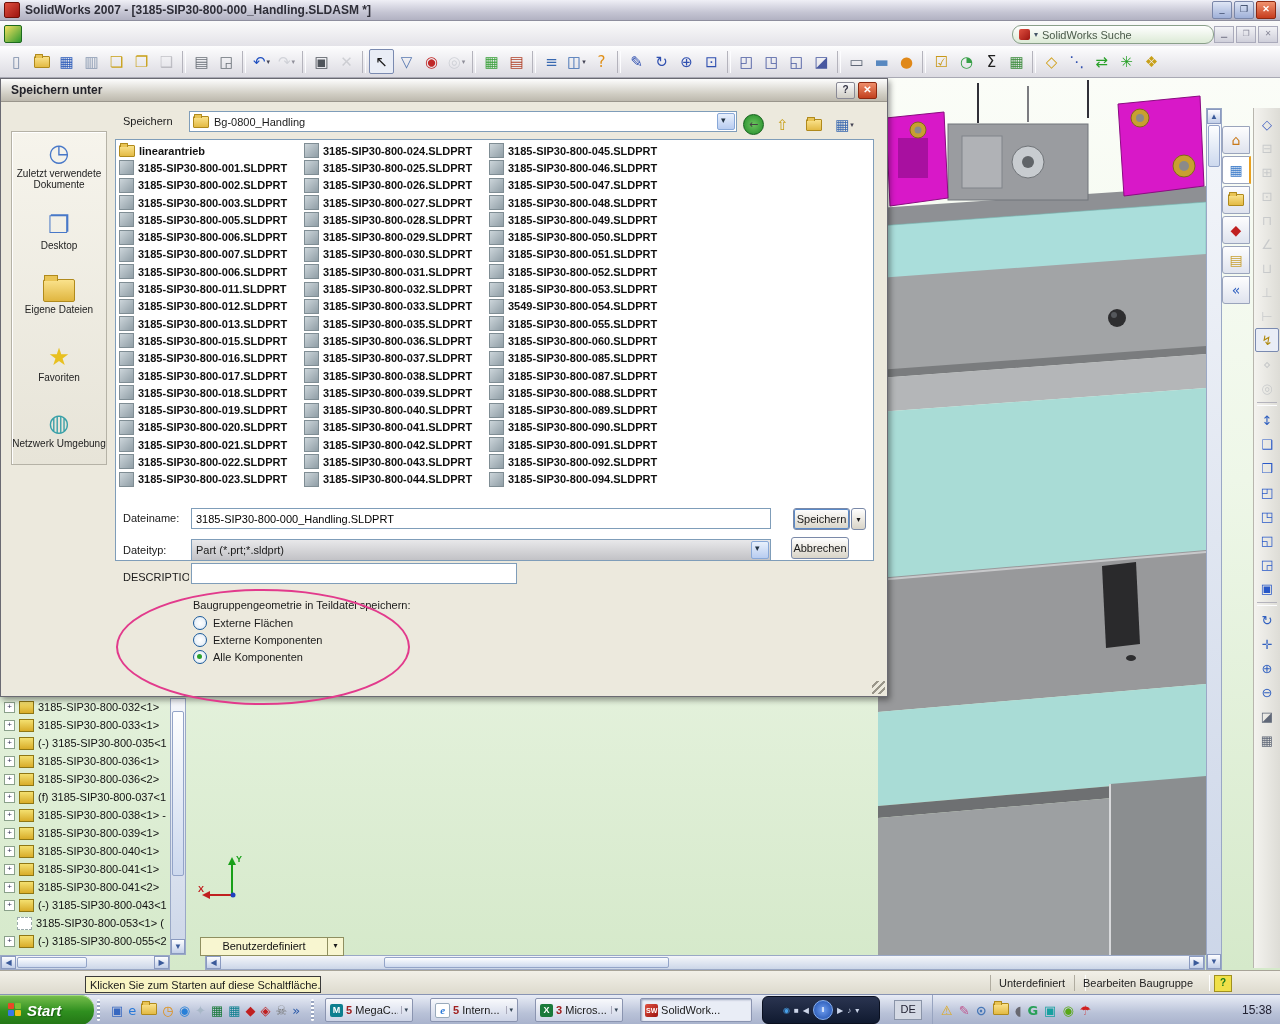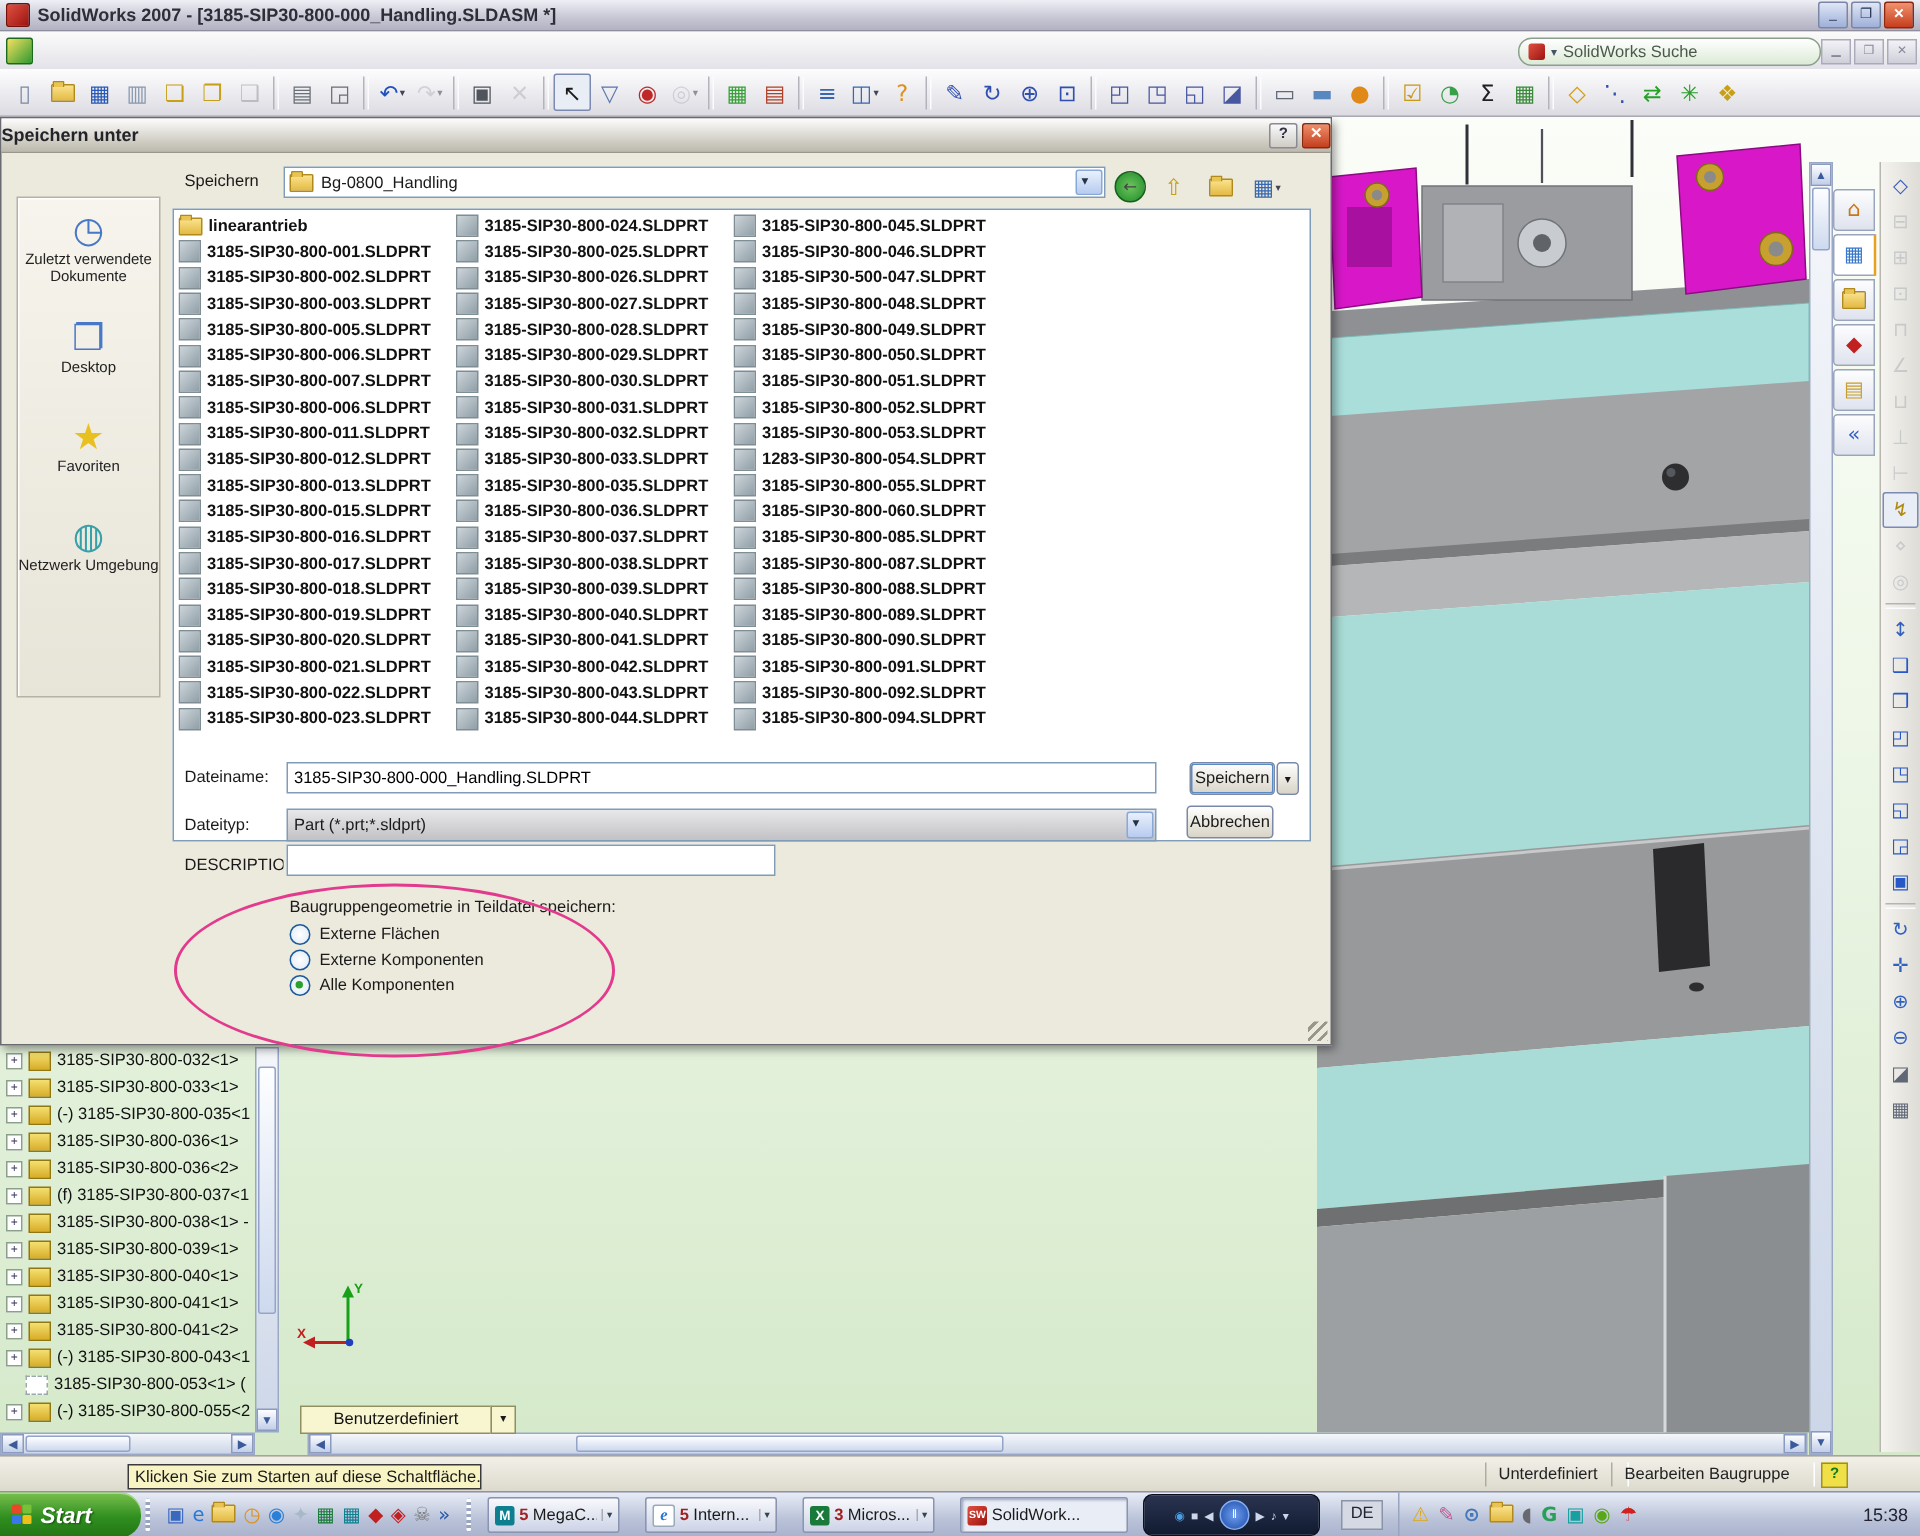--- a/index.html
+++ b/index.html
@@ -44,21 +44,21 @@
   
   #tree-items{left:4px;top:620px;width:166px;height:256px;overflow:hidden;}
   .tree-row{height:18px;display:flex;align-items:center;gap:4px;white-space:nowrap;}
   .expander{width:9px;height:9px;border:1px solid #8aa08a;background:#fff;font-size:8px;line-height:8px;text-align:center;color:#335;flex:0 0 auto;}
   .tree-ico{width:13px;height:11px;background:linear-gradient(#f4e070,#d8ac28);border:1px solid #8f7714;flex:0 0 auto;}
   .tree-ico.ghost{background:#fff;border:1px dashed #9aa;}
   .tree-label{font-size:11px;color:#111;}
 
   
   #dialog{left:0;top:0;width:886px;height:617px;background:#ece9dd;border:1px solid #6a6a72;box-shadow:2px 3px 6px rgba(0,0,0,.4);}
-  #dlg-title{left:0;top:0;width:100%;height:23px;background:linear-gradient(#fdfdfd,#cfccc2 70%,#bdb9ae);border-bottom:1px solid #9a968c;display:flex;align-items:center;padding:0 0;box-sizing:border-box;font-weight:bold;font-size:12px;color:#23232a;}
+  #dlg-title{left:0;top:0;width:100%;height:23px;background:linear-gradient(#fdfdfd,#cfccc2 70%,#bdb9ae);border-bottom:1px solid #9a968c;display:flex;align-items:center;padding:0 10px;box-sizing:border-box;font-weight:bold;font-size:12px;color:#23232a;}
   #dlg-title .dbtns{margin-left:auto;display:flex;gap:3px;}
   .dbtn{width:17px;height:15px;border:1px solid #8a8a96;border-radius:2px;background:linear-gradient(#fafafc,#cfccc4);font-size:10px;line-height:14px;text-align:center;color:#334;}
   .dbtn.close{background:linear-gradient(#ef8e6a,#c2401e);border-color:#8c2810;color:#fff;font-weight:bold;}
   .dlg-label{position:absolute;color:#1a1a1a;}
   .xfield{position:absolute;border:1px solid #7f9db9;background:#fff;font-family:"Liberation Sans",sans-serif;font-size:11px;padding:2px 4px;box-sizing:border-box;}
   #save-in-combo{left:188px;top:32px;width:548px;height:21px;display:flex;align-items:center;gap:5px;padding:0 3px;}
   .combo-arrow{position:absolute;right:1px;top:1px;bottom:1px;width:16px;background:linear-gradient(#e8f0fc,#b8ccf0);border:1px solid #88a8d8;border-radius:2px;}
   .combo-arrow::after{content:"▾";position:absolute;left:3px;top:1px;font-size:9px;color:#234;}
   .folder-ico{width:14px;height:10px;background:linear-gradient(#fae28c,#e3ba44);border:1px solid #b08a1c;border-radius:1px;position:relative;display:inline-block;flex:0 0 auto;}
   .folder-ico::before{content:"";position:absolute;left:0;top:-3px;width:6px;height:3px;background:#e9c455;border:1px solid #b08a1c;border-bottom:none;border-radius:1px 1px 0 0;}
@@ -604,20 +604,24 @@
       <div id="places" class="abs">
           <div class="place">
             <span class="pico" style="color: rgb(72, 120, 200);">◷</span>
             <span class="plabel">Zuletzt verwendete Dokumente</span>
           </div>
           <div class="place">
             <span class="pico" style="color: rgb(72, 120, 200);">❐</span>
             <span class="plabel">Desktop</span>
           </div>
           <div class="place">
+            <span class="bigfolder"></span>
+            <span class="plabel">Eigene Dateien</span>
+          </div>
+          <div class="place">
             <span class="pico" style="color: rgb(232, 192, 32);">★</span>
             <span class="plabel">Favoriten</span>
           </div>
           <div class="place">
             <span class="pico" style="color: rgb(56, 160, 168);">◍</span>
             <span class="plabel">Netzwerk Umgebung</span>
           </div>
         </div>
 
       <div id="filelist" class="abs">
@@ -817,21 +821,21 @@
             <div class="file-row">
               <span class="part-ico"></span>
               <span class="file-name">3185-SIP30-800-052.SLDPRT</span>
             </div>
             <div class="file-row">
               <span class="part-ico"></span>
               <span class="file-name">3185-SIP30-800-053.SLDPRT</span>
             </div>
             <div class="file-row">
               <span class="part-ico"></span>
-              <span class="file-name">1283-SIP30-800-054.SLDPRT</span>
+              <span class="file-name">3549-SIP30-800-054.SLDPRT</span>
             </div>
             <div class="file-row">
               <span class="part-ico"></span>
               <span class="file-name">3185-SIP30-800-055.SLDPRT</span>
             </div>
             <div class="file-row">
               <span class="part-ico"></span>
               <span class="file-name">3185-SIP30-800-060.SLDPRT</span>
             </div>
             <div class="file-row">

